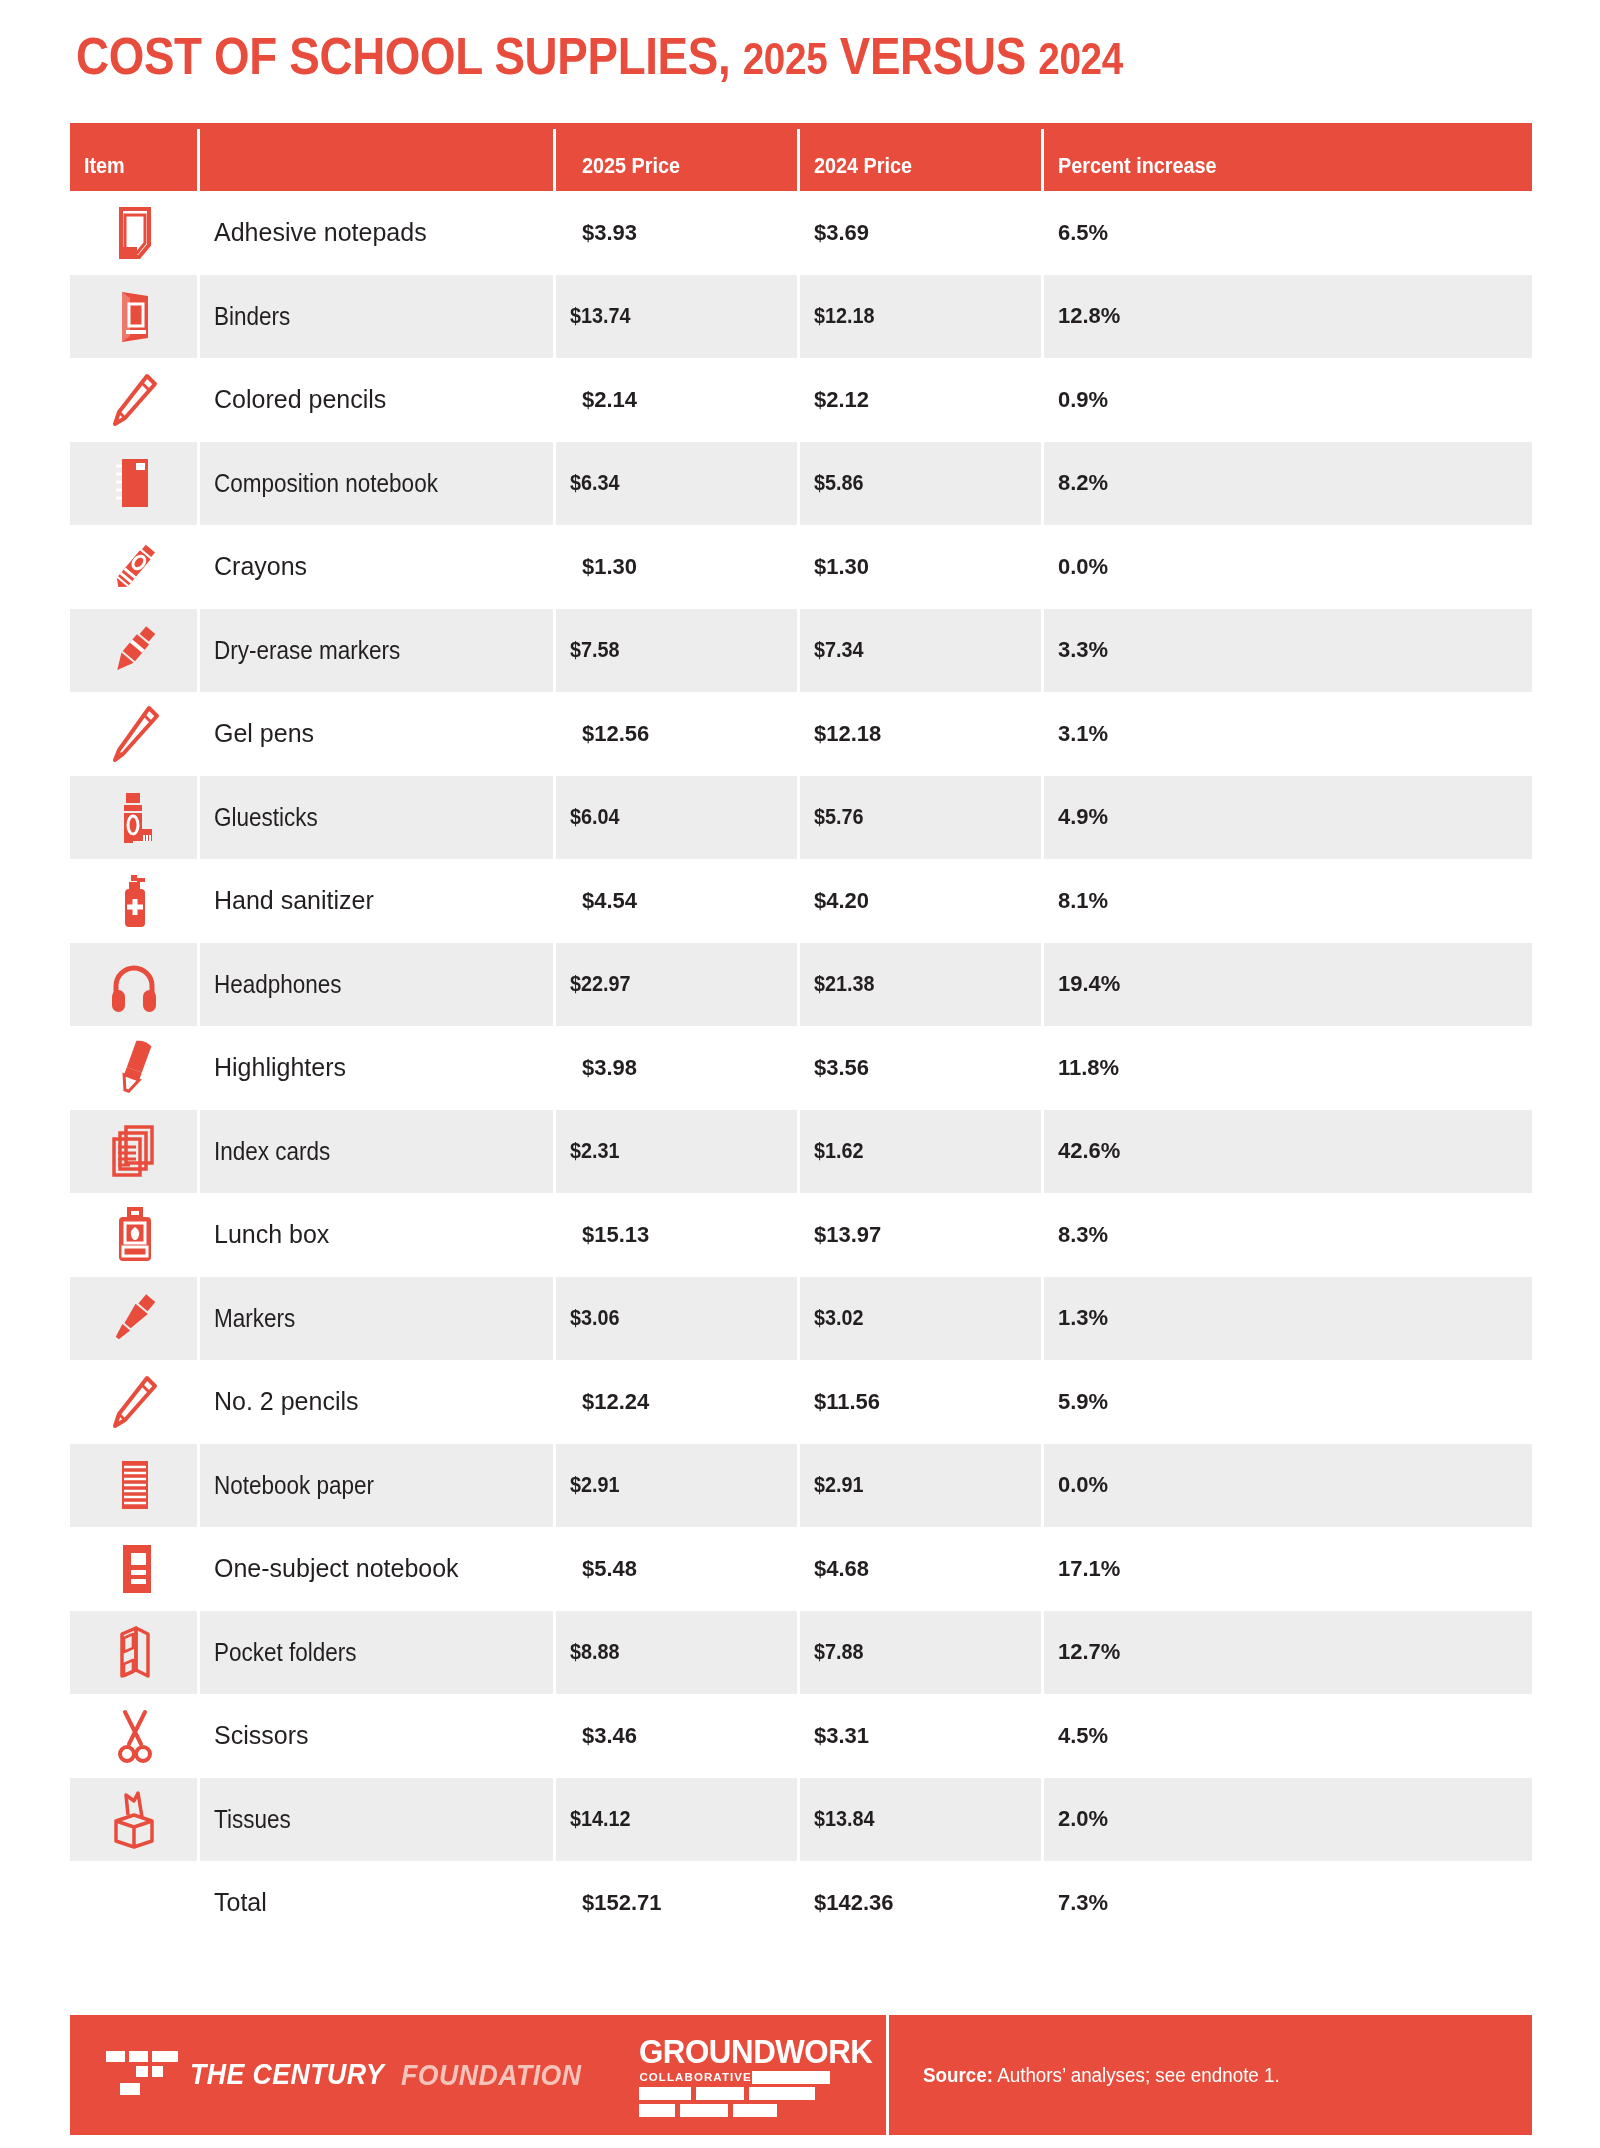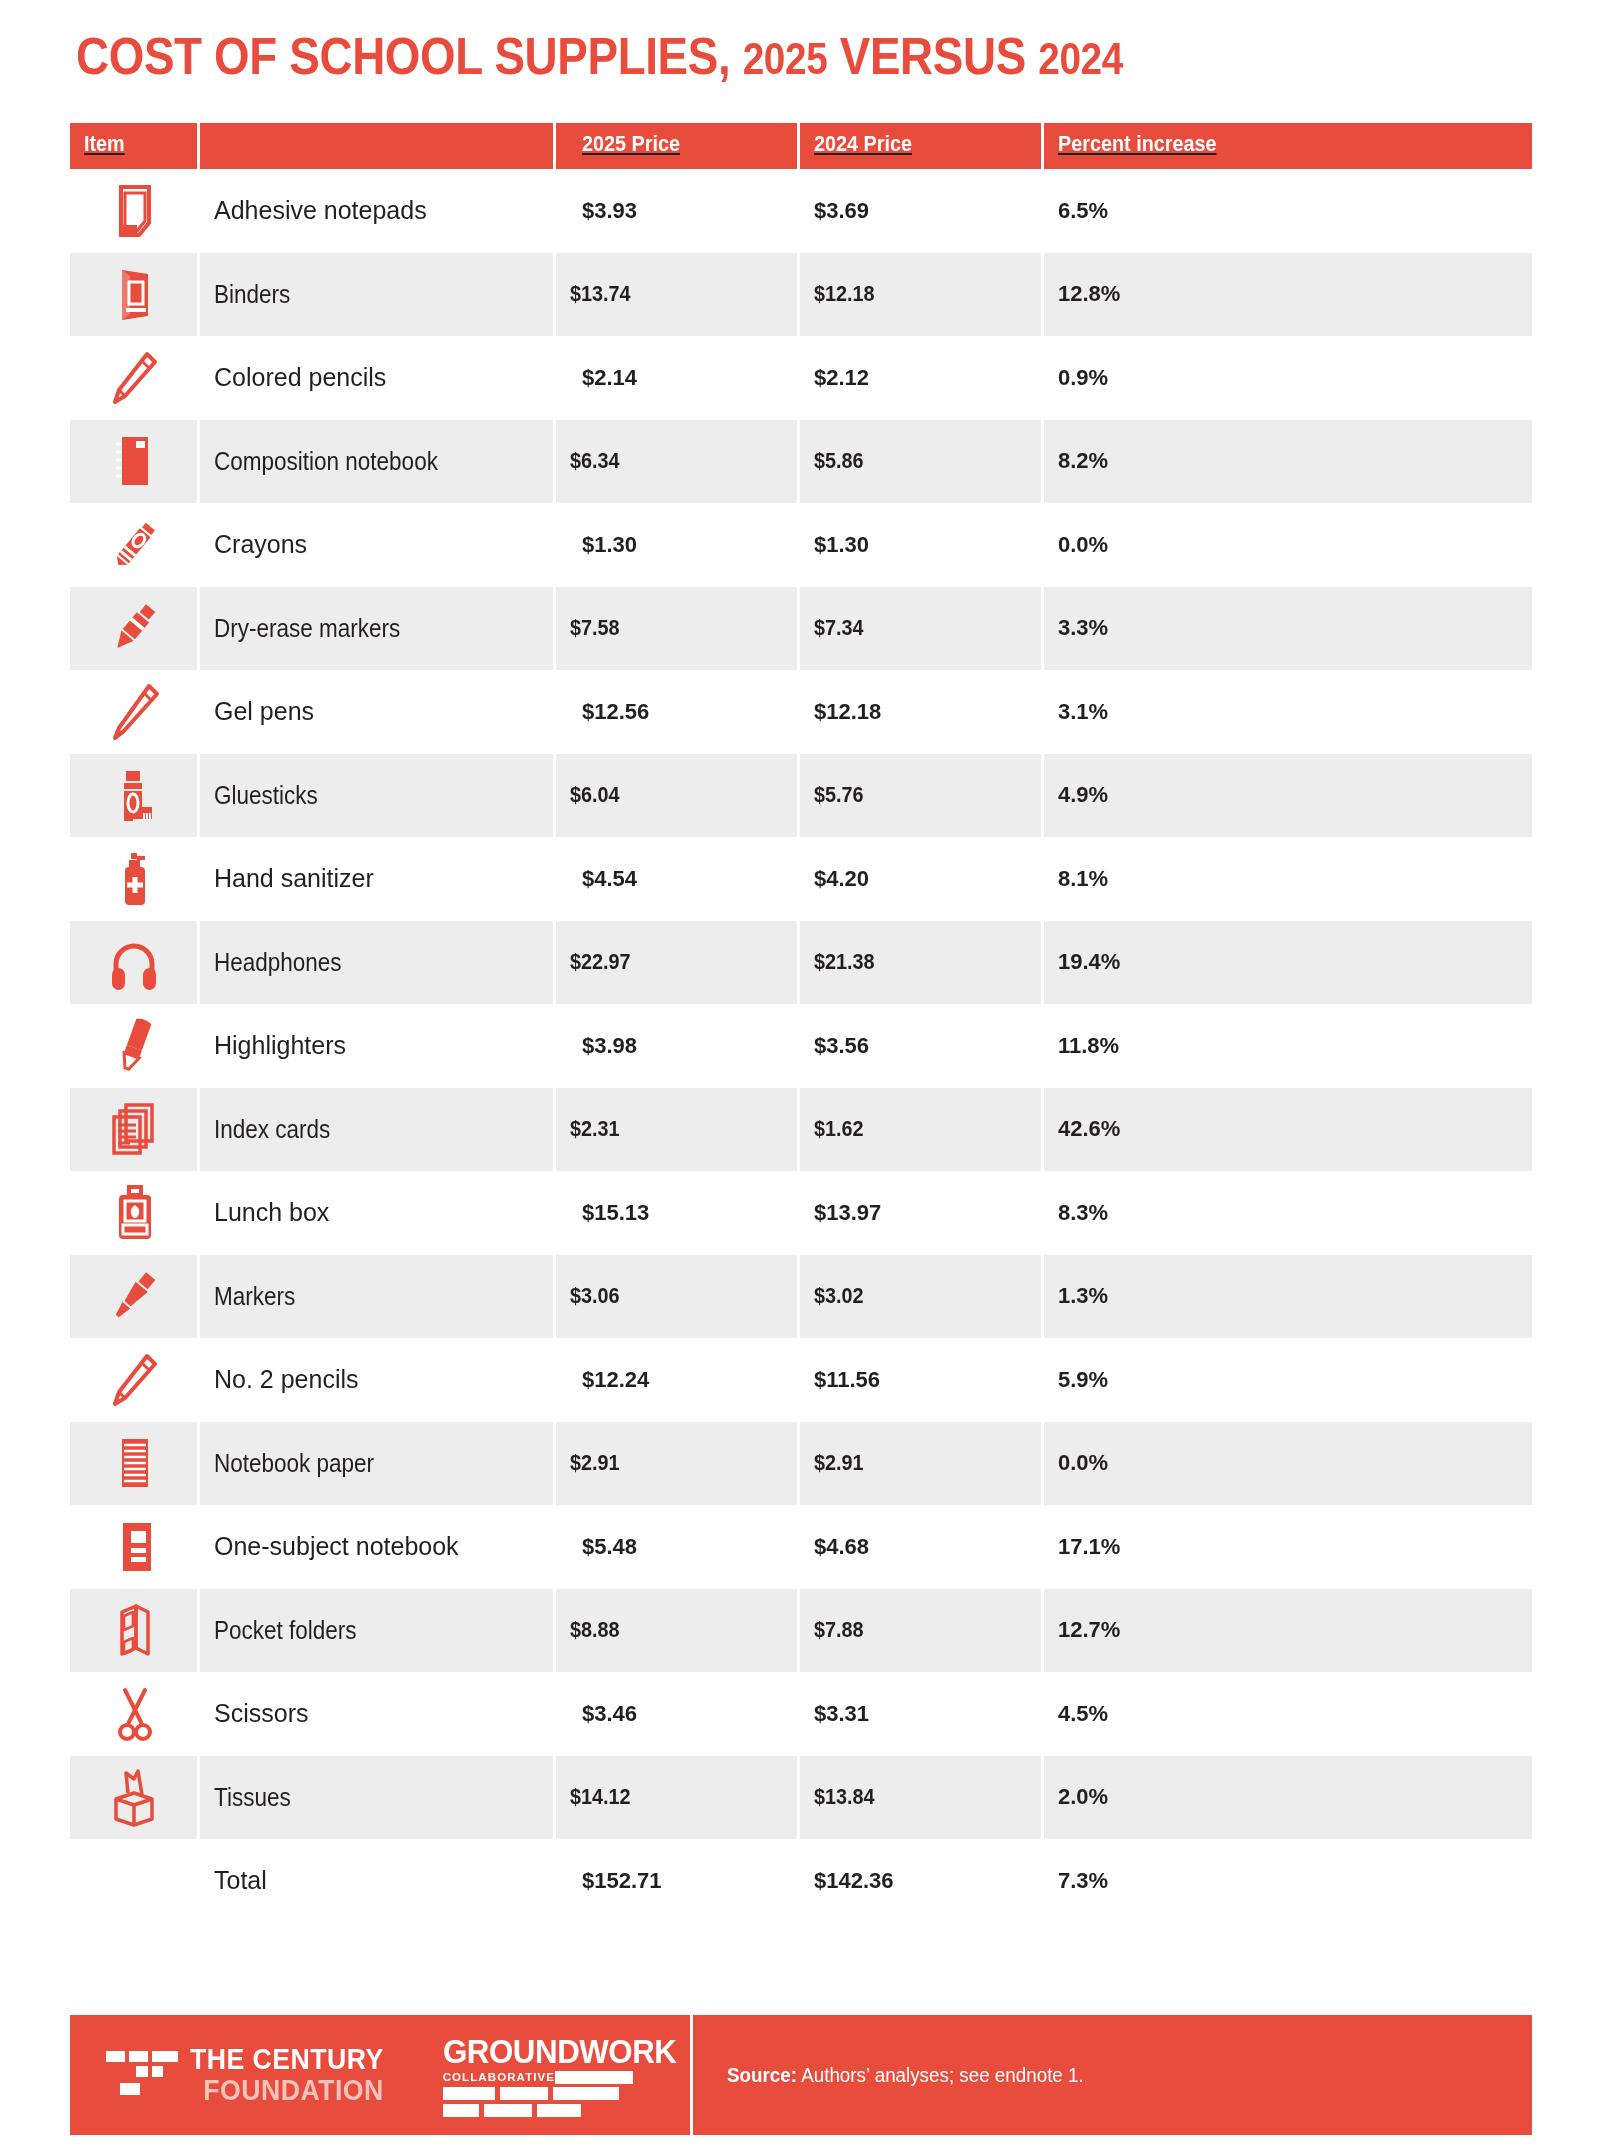--- a/index.html
+++ b/index.html
@@ -36,24 +36,23 @@
     left:70px; top:123px;
     width:1462px;
   }
   .trow{
     display:flex;
     align-items:center;
     height:83.5px;
     position:relative;
   }
   .trow.head{
-    height:46px;
+    height:68px;
     background:#E74C3C;
     align-items:flex-end;
-    text-decoration:underline;
   }
   .trow.alt{ background:#ededed; }
 
   
   .c-icon{ width:130px; flex:0 0 130px; display:flex; align-items:center; justify-content:center; }
   .c-item{ width:356px; flex:0 0 356px; padding-left:14px; }
   .c-p25 { width:244px; flex:0 0 244px; padding-left:26px; }
   .c-p24 { width:244px; flex:0 0 244px; padding-left:14px; }
   .c-pct { flex:1 1 auto; padding-left:14px; }
 
@@ -120,21 +119,21 @@
     display:flex;
     align-items:center;
   }
   .logo-tcf{
     margin-left:36px;
     display:flex; align-items:center;
     height:84px;
   }
   .tcf-marks{ width:72px; height:64px; position:relative; margin-right:12px; }
   .tcf-marks i{ position:absolute; background:#ffffff; display:block; }
-  .tcf-words{ display:flex; flex-direction:column; justify-content:flex-start; }
+  .tcf-words{ display:flex; justify-content:flex-start;font-style:italic; }
   .tcf-line1{
     color:#ffffff; font-weight:bold; font-size:29px;
     letter-spacing:0.5px; line-height:30px;
     transform:scaleX(0.92); transform-origin:left center;
     white-space:nowrap;
   }
   .tcf-line2{
     color:#f6c3bb; font-weight:bold; font-size:29px;
     letter-spacing:0.5px; line-height:32px;
     text-align:right;

